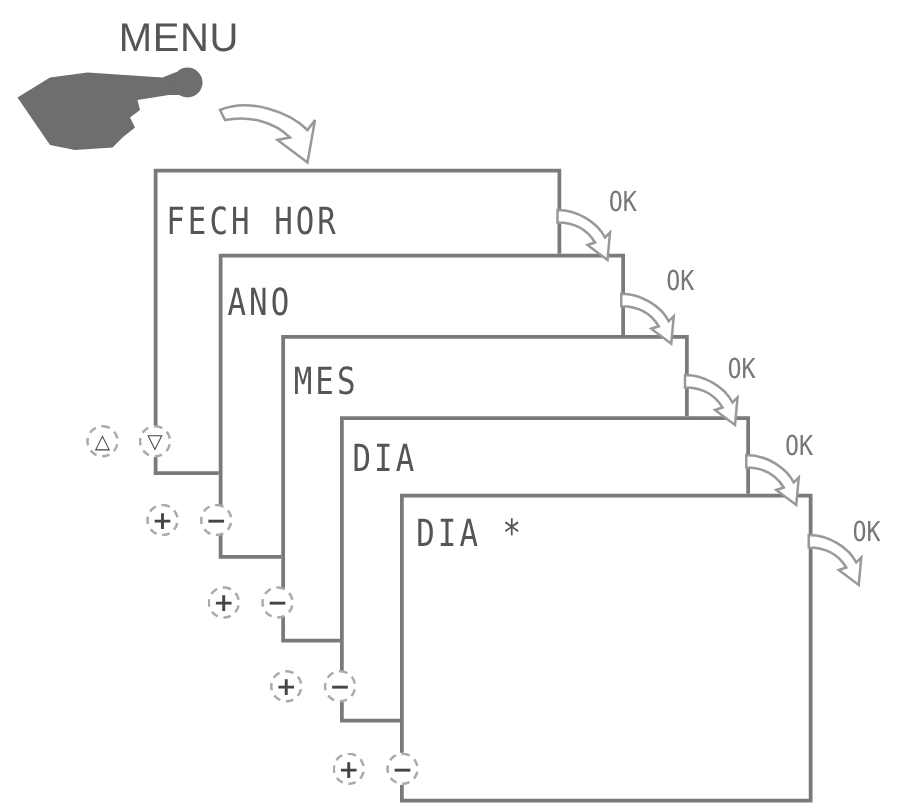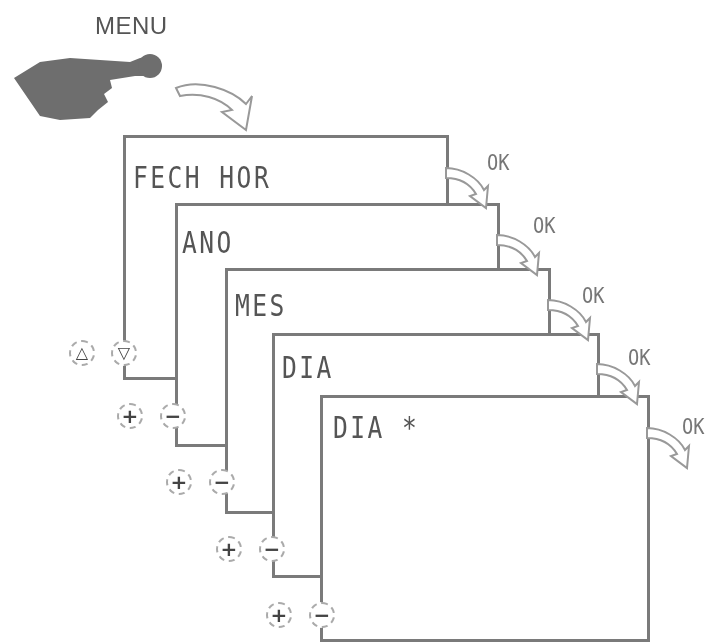--- a/index.html
+++ b/index.html
@@ -1,17 +1,17 @@
 <!DOCTYPE html>
 <html><head>
 <meta charset="utf-8">
 <style>
   html, body { margin: 0; padding: 0; background: #ffffff; }
   body { width: 723px; height: 643px; position: relative; overflow: hidden; font-family: "DejaVu Sans", sans-serif; }
-  .menu-label { position: absolute; left: 95px; top: 12px; font-size: 24px; color: #555; letter-spacing: 0.5px; font-family: "Liberation Sans", sans-serif; }
+  .menu-label { position: absolute; left: 95px; top: 12px; font-size: 32px; color: #555; letter-spacing: 0.5px; font-family: "Liberation Sans", sans-serif; }
   .screen { position: absolute; background: #fff; border: 3px solid #7a7a7a; box-sizing: border-box; }
   .lcd { position: absolute; font-family: "DejaVu Sans Mono", monospace; color: #555; font-size: 30px; transform: scaleX(0.82); transform-origin: left top; letter-spacing: 3px; font-weight: 300; }
   .ok { position: absolute; font-family: "DejaVu Sans Mono", monospace; color: #777; font-size: 22px; transform: scaleX(0.85); transform-origin: left top; }
   .btn { position: absolute; width: 26px; height: 26px; border-radius: 50%; border: 2px dashed #aaa; box-sizing: border-box; background: #fff; display: flex; align-items: center; justify-content: center; color: #444; font-weight: bold; font-size: 20px; line-height: 1; }
   svg.overlay { position: absolute; left: 0; top: 0; }
 </style>
 </head>
 <body>
 
 <div class="menu-label">MENU</div>

